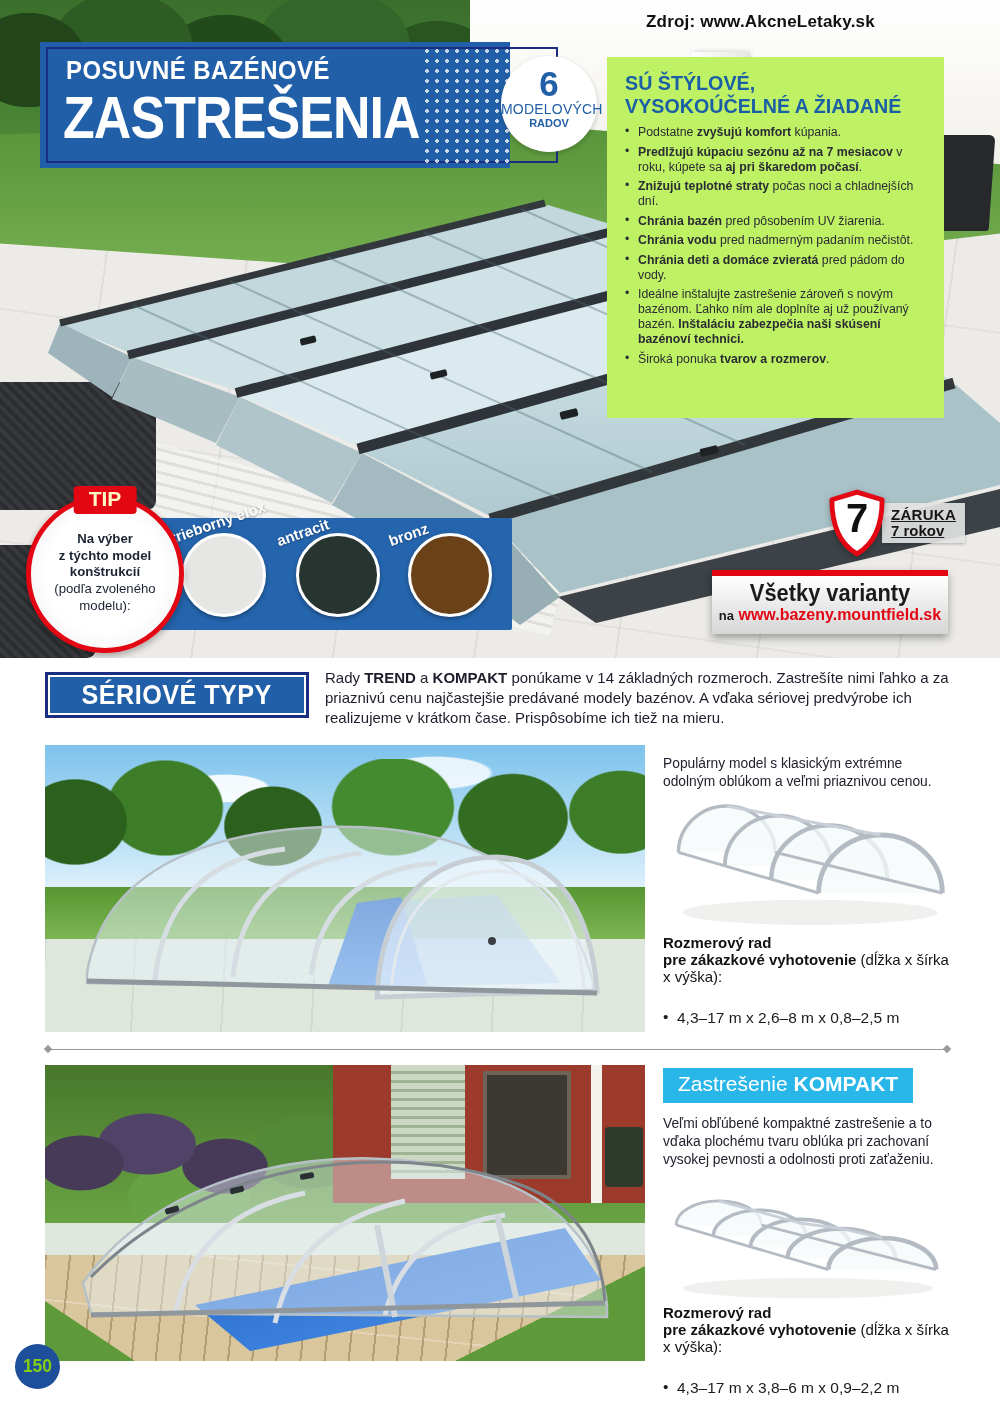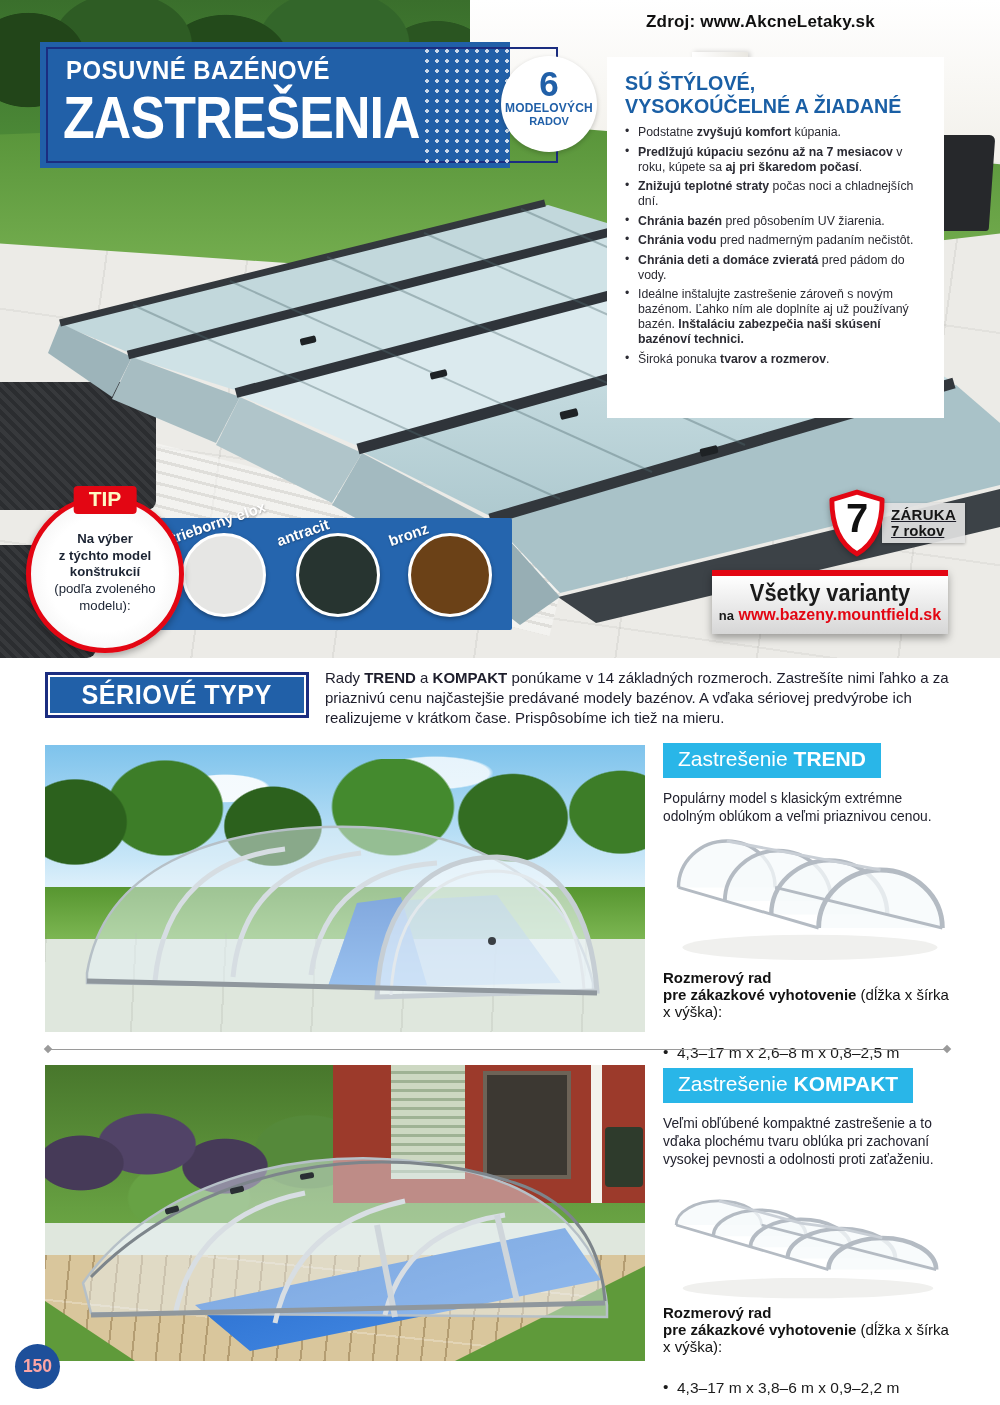--- a/index.html
+++ b/index.html
@@ -53,26 +53,26 @@
     background-image:radial-gradient(circle, rgba(255,255,255,.9) 1.6px, transparent 2.1px);
     background-size:10px 10px; opacity:.85; }
   .banner-line1 { position:absolute; left:26px; top:13px; color:#fff; font-weight:bold;
     font-size:26px; transform:scaleX(.92); transform-origin:left; letter-spacing:.5px; }
   .banner-line2 { position:absolute; left:23px; top:42px; color:#fff; font-weight:800;
     font-size:59px; transform:scaleX(.88); transform-origin:left; letter-spacing:-1px; }
   .model-badge { position:absolute; left:501px; top:56px; width:96px; height:96px;
     border-radius:50%; background:#fff; z-index:5; text-align:center;
     box-shadow:0 2px 5px rgba(0,0,0,.2); color:#2160a8; }
   .mb-num { font-size:35px; font-weight:800; line-height:1; margin-top:10px; }
-  .mb-l1 { font-size:12px; font-weight:700; letter-spacing:.2px; }
+  .mb-l1 { font-size:14px; font-weight:400; letter-spacing:.2px; }
   .mb-l2 { font-size:11px; font-weight:800; }
 
   
   .benefits { position:absolute; left:607px; top:57px; width:337px; height:361px;
-    background:#ffffff; z-index:4; padding:15px 16px 10px 18px; }
+    background:#bef264; z-index:4; padding:15px 16px 10px 18px; }
   .benefits h2 { color:#1a5fa5; font-size:20.5px; line-height:1.1; font-weight:800;
     transform:scaleX(.96); transform-origin:left; margin-bottom:8px; }
   .benefits ul { list-style:none; }
   .benefits li { position:relative; padding-left:13px; font-size:12.3px; line-height:1.22;
     color:#2b2b33; margin-bottom:4.5px; }
   .benefits li::before { content:"•"; position:absolute; left:0; top:-1px; color:#2b2b33; }
   .benefits b { font-weight:800; }
 
   
   .tip-bar { position:absolute; left:138px; top:518px; width:374px; height:112px;
@@ -142,21 +142,21 @@
   .dim { list-style:none; margin-top:24px; }
   .dim li { position:relative; padding-left:14px; font-size:15.5px; color:#1b1b1b; }
   .dim li::before { content:"•"; position:absolute; left:0; top:-1px; }
 
   .divider { position:absolute; left:48px; top:1049px; width:899px; height:1px; background:#9a9a9a; }
   .divider::before, .divider::after { content:""; position:absolute; top:-3px; width:6px; height:6px;
     background:#9a9a9a; transform:rotate(45deg); }
   .divider::before { left:-3px; } .divider::after { right:-3px; }
 
   .page-num { position:absolute; left:15px; top:1344px; width:45px; height:45px;
-    border-radius:50%; background:#1d4f9a; color:#fca5a5; display:flex; align-items:center;
+    border-radius:50%; background:#1d4f9a; color:#84cc16; display:flex; align-items:center;
     justify-content:center; font-size:17.5px; font-weight:800; }
 
   .zdroj { position:absolute; left:646px; top:12px; font-size:17px; font-weight:bold;
     color:#101010; z-index:4; letter-spacing:.2px; }
 
   
   .t-sky { position:absolute; left:0; top:0; width:100%; height:155px;
     background:
       radial-gradient(70px 22px at 30% 28%, rgba(255,255,255,.9) 0 60%, transparent 65%),
       radial-gradient(90px 26px at 65% 18%, rgba(255,255,255,.8) 0 60%, transparent 65%),
@@ -370,24 +370,20 @@
         <path d="M188,232 C196,150 248,116 316,108"></path>
         <path d="M266,230 C276,152 330,122 392,118"></path>
       </g>
       <path d="M332,252 C336,150 392,112 452,112 C516,114 546,170 552,246 Z" fill="rgba(238,246,251,.6)" stroke="#c6ced4" stroke-width="5"></path>
       <path d="M346,250 C350,160 398,126 452,126 C508,128 534,176 539,244" fill="none" stroke="#e2e8ec" stroke-width="3"></path>
       <line x1="42" y1="236" x2="552" y2="248" stroke="#8f979d" stroke-width="5"></line>
       <circle cx="447" cy="196" r="4" fill="#3a3f44"></circle>
     </svg>
   </div>
   <div class="p-info trend">
-    <div class="p-head">
-      <span>Zastrešenie</span>
-      <b>TREND</b>
-    </div>
     <p class="p-desc">Populárny model s klasickým extrémne odolným oblúkom a veľmi priaznivou cenou.</p>
     <svg class="p-draw" width="290" height="138" viewBox="0 0 300 140">
       <ellipse cx="152" cy="120" rx="132" ry="13" fill="#f0f0ee"></ellipse>
       <g stroke="#b4bbc3" fill="rgba(246,249,251,.75)">
         <path d="M16,58 A50,48 0 0 1 116,58" stroke-width="3.5"></path>
         <path d="M64,72 A55,52 0 0 1 174,72" stroke-width="4"></path>
         <path d="M112,86 A60,56 0 0 1 232,86" stroke-width="4.5"></path>
         <path d="M161,100 A64,60 0 0 1 289,100" stroke-width="5"></path>
       </g>
       <g stroke="#b4bbc3" stroke-width="3">

